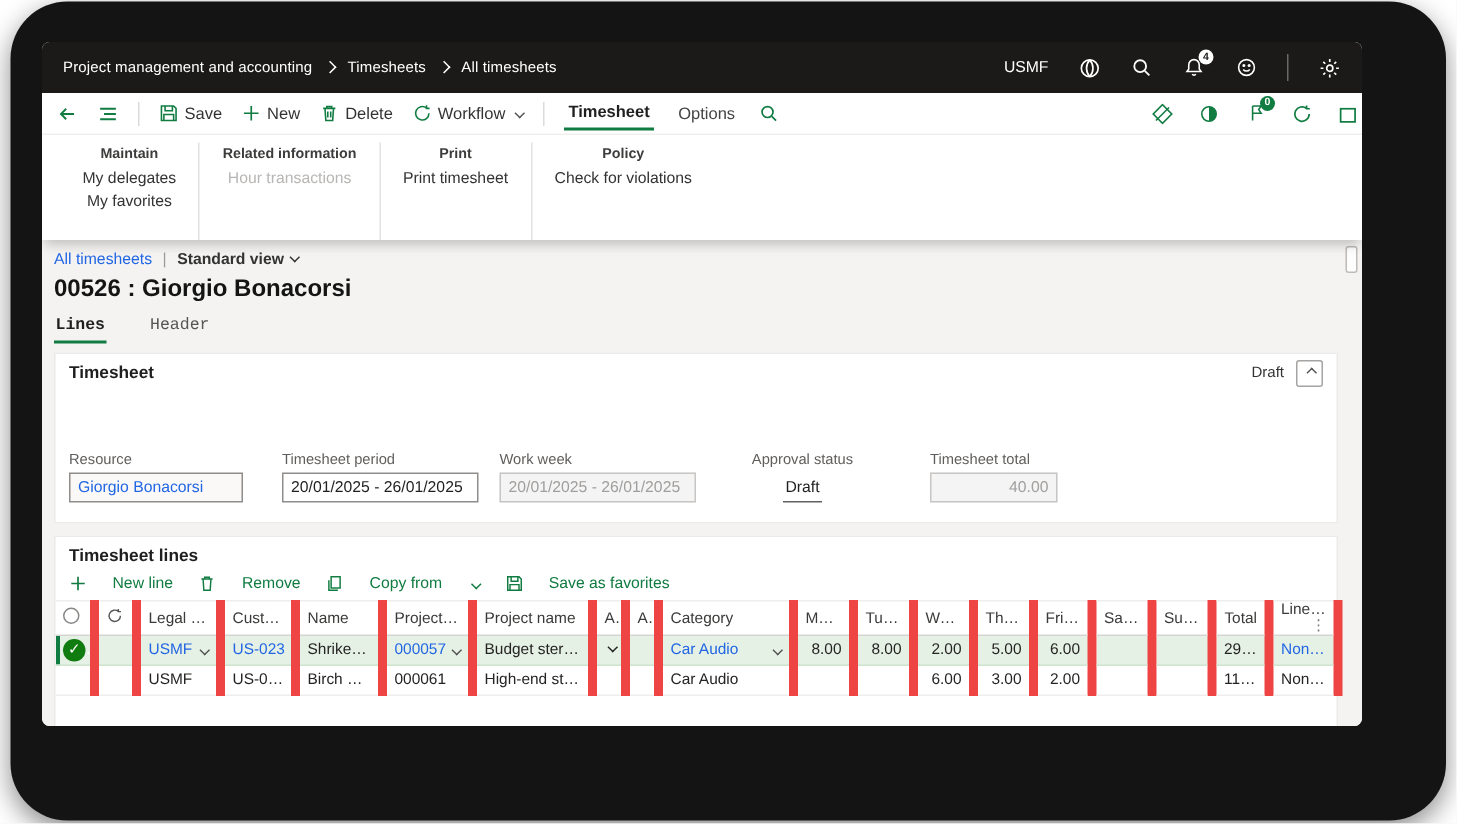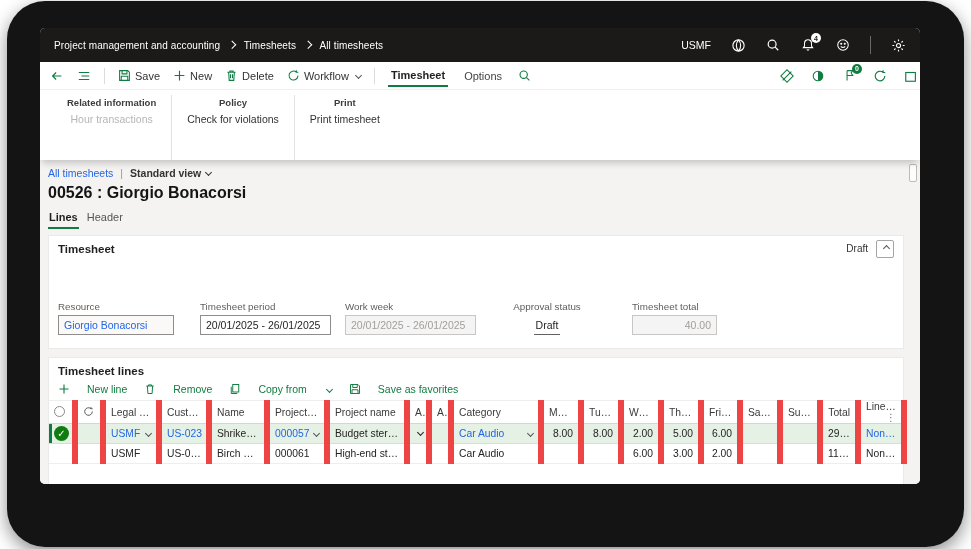--- a/index.html
+++ b/index.html
@@ -1,19 +1,19 @@
 <!DOCTYPE html>
 <html><head>
 <meta charset="utf-8">
 <style>
   * { margin:0; padding:0; box-sizing:border-box; }
   body { font-family:"Liberation Sans","DejaVu Sans",sans-serif; background:#fff; }
   .stage { position:relative; width:971px; height:549px; background:#fff; overflow:hidden; }
   .frame { position:absolute; left:7px; top:1px; width:957px; height:546px; background:#141414; border-radius:38px; box-shadow:0 6px 18px rgba(0,0,0,.45); }
-  .app { position:absolute; left:33px; top:27px; width:880px; height:456px; background:#fff; border-radius:5px; overflow:hidden; }
+  .app { position:absolute; left:21px; top:27px; width:880px; height:456px; background:#fff; border-radius:5px; overflow:hidden; }
 
   
   .navbar { height:34px; background:#1b1a19; display:flex; align-items:center; padding:0 14px; color:#fff; }
   .crumbs { display:flex; align-items:center; gap:9px; font-size:10px; letter-spacing:.1px; }
   .crumb { cursor:pointer; white-space:nowrap; }
   .chev { display:inline-block; width:5px; height:5px; border-right:1.4px solid currentColor; border-bottom:1.4px solid currentColor; transform:rotate(45deg); margin-left:3px; vertical-align:2px; }
   .chev.r { transform:rotate(-45deg); margin:0; width:5.5px; height:5.5px; }
   .chev.u { transform:rotate(225deg); vertical-align:-2px; }
   .nav-right { margin-left:auto; display:flex; align-items:center; gap:19px; }
   .nav-right .co { font-size:10.5px; }
@@ -42,21 +42,21 @@
   .ritem.disabled { color:#b8b6b4; cursor:default; }
 
   
   .content { position:absolute; left:0; top:132px; width:880px; height:324px; background:#f4f3f2; padding:7px 8px 0; overflow:hidden; }
   .viewrow { display:flex; align-items:center; gap:7px; font-size:10.5px; }
   .viewrow .lnk { color:#2266E3; cursor:pointer; }
   .viewrow .pipe { color:#999; }
   .viewrow .vw { color:#333; font-weight:bold; cursor:pointer; }
   .viewrow .vw .chev { border-color:#333; margin-left:5px; }
   .pg-title { font-size:16px; font-weight:bold; color:#141414; margin-top:5px; }
-  .pg-tabs { display:flex; gap:7px; margin-top:7px; }
+  .pg-tabs { display:flex; gap:28px; margin-top:7px;font-family:Liberation Mono, monospace; }
   .pg-tab { font-size:11px; color:#555; padding:2px 1px 4px; cursor:pointer; }
   .pg-tab.active { color:#1f1f1f; font-weight:bold; border-bottom:2.5px solid #107C41; }
 
   .card { background:#fff; border:1px solid #ebeae9; width:856px; }
   .card.ts { margin-top:6px; }
   .card-head { height:25px; display:flex; align-items:center; padding:0 9px; }
   .card-title { font-size:11.5px; font-weight:bold; color:#1f1f1f; }
   .card-head .right { margin-left:auto; display:flex; align-items:center; gap:8px; }
   .statustxt { font-size:10px; color:#333; }
   .collapse-btn { width:18px; height:18px; border:1px solid #a6a4a2; border-radius:2px; display:flex; align-items:center; justify-content:center; cursor:pointer; background:#fff; color:#555; }
@@ -229,30 +229,35 @@
           <span class="ab-icon" style="margin-right:-9px;">
             <svg width="14" height="14" viewBox="0 0 16 16" fill="none" stroke="#107C41" stroke-width="1.3">
                 <rect x="2" y="4" width="11" height="10"></rect>
               </svg>
           </span>
         </span>
       </div>
 
       <div class="ribbon">
         <div class="rgroup">
+          <div class="rtitle">Maintain</div>
+          <div class="ritem">My delegates</div>
+          <div class="ritem">My favorites</div>
+        </div>
+        <div class="rgroup">
           <div class="rtitle">Related information</div>
           <div class="ritem disabled">Hour transactions</div>
+        </div>
+        <div class="rgroup">
+          <div class="rtitle">Print</div>
+          <div class="ritem">Print timesheet</div>
         </div>
         <div class="rgroup">
           <div class="rtitle">Policy</div>
           <div class="ritem">Check for violations</div>
-        </div>
-        <div class="rgroup">
-          <div class="rtitle">Print</div>
-          <div class="ritem">Print timesheet</div>
         </div>
       </div>
 
       <div class="content">
         <div class="viewrow">
           <span class="lnk">All timesheets</span>
           <span class="pipe">|</span>
           <span class="vw"><span>Standard view</span><span class="chev"></span></span>
         </div>
         <div class="pg-title">00526 : Giorgio Bonacorsi</div>

